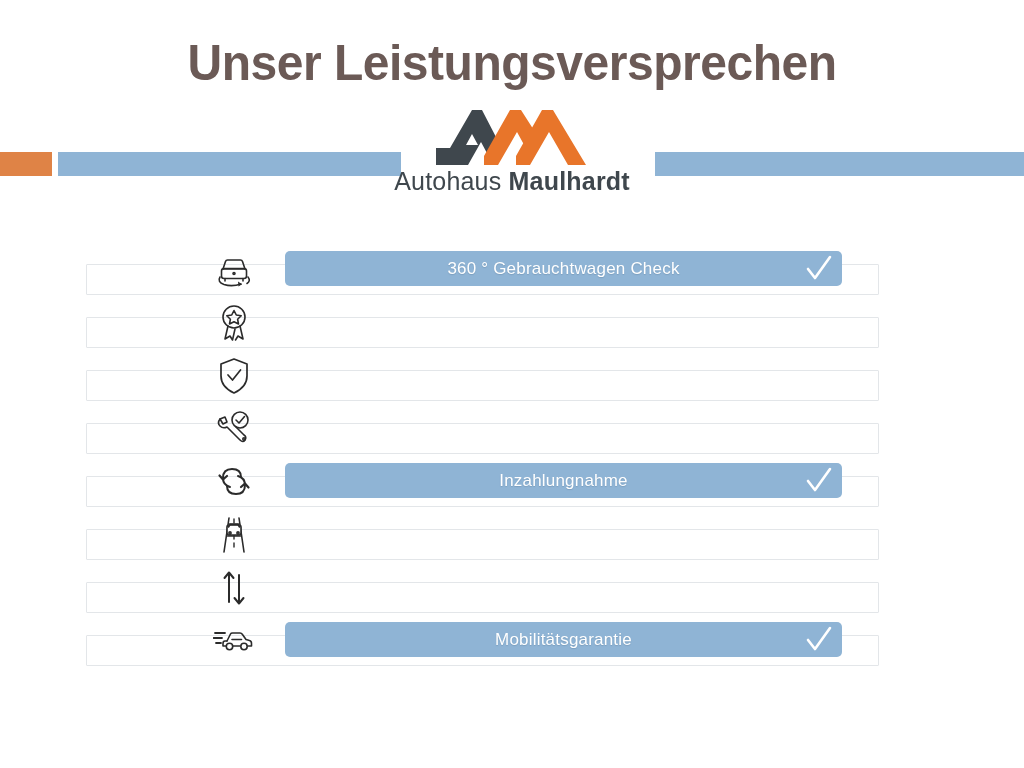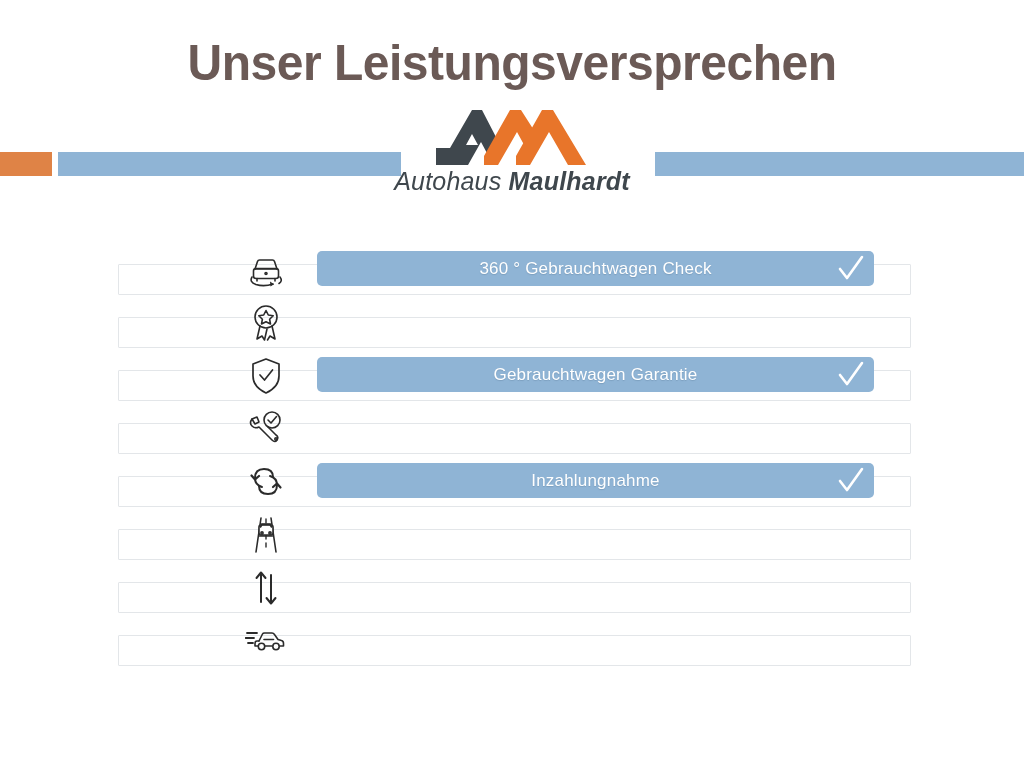--- a/index.html
+++ b/index.html
@@ -64,21 +64,20 @@
     background: #8fb4d5;
   }
 
   .logo-block {
     position: absolute;
     left: 0;
     top: 108px;
     width: 1024px;
     text-align: center;
     z-index: 5;
-    font-style: italic;
   }
   .logo-mark {
     display: block;
     margin: 0 auto;
     width: 152px;
     height: 58px;
   }
   .logo-wordmark {
     margin-top: 3px;
     font-family: "Liberation Sans", sans-serif;
@@ -90,21 +89,20 @@
   }
   .logo-wordmark .w-light { font-weight: 400; }
   .logo-wordmark .w-bold  { font-weight: bold; }
 
   
   .promise-list {
     position: absolute;
     left: 0;
     top: 240px;
     width: 836px;
-    padding-left: 32px;
   }
   .promise-row {
     position: relative;
     height: 53px;
   }
   .row-box {
     position: absolute;
     left: 86px;
     top: 24px;
     width: 793px;
@@ -224,26 +222,20 @@
   </div>
 
   <div class="promise-row">
     <div class="row-box"></div>
     <div class="row-icon">
       <svg width="32" height="40" viewBox="0 0 32 40" fill="none" stroke="#2b2b2b" stroke-width="1.7" stroke-linecap="round" stroke-linejoin="round">
         <path d="M16 3 L29 8 L29 20 Q29 31 16 37 Q3 31 3 20 L3 8 Z"></path>
         <path d="M10 19 L14.5 24 L22.5 14"></path>
       </svg>
     </div>
-    <div class="pill">
-      <div class="pill-label">Gebrauchtwagen Garantie</div>
-      <svg class="pill-check" viewBox="0 0 30 30">
-        <path d="M4 15 L11 24 L26 3" fill="none" stroke="#ffffff" stroke-width="2.6" stroke-linecap="round" stroke-linejoin="round"></path>
-      </svg>
-    </div>
   </div>
 
   <div class="promise-row">
     <div class="row-box"></div>
     <div class="row-icon">
       <svg width="40" height="40" viewBox="0 0 40 40" fill="none" stroke="#2b2b2b" stroke-width="1.6" stroke-linecap="round" stroke-linejoin="round">
         <path d="M6 10 Q3 14 6 17 Q9 20 13 18 L20 25 Q23 28 26 31 Q29 34 31 31 Q33 28 30 26 L22 18"></path>
         <path d="M6 10 L11 8 L13 13 L9 15 Z"></path>
         <circle cx="26" cy="11" r="8"></circle>
         <path d="M22 11 L25 14 L30.5 7.5"></path>
@@ -304,15 +296,21 @@
       <svg width="42" height="30" viewBox="0 0 42 30" fill="none" stroke="#2b2b2b" stroke-width="1.6" stroke-linecap="round" stroke-linejoin="round">
         <path d="M14 15 L17.5 8 Q18 7 19.5 7 L27 7 Q28.5 7 29.5 8.5 L33 13.5 L36.5 14.5 Q38.5 15 38.5 17.5 L38.5 20 L35 20"></path>
         <path d="M27 20 L20 20"></path>
         <path d="M14 15 L12 15 Q10 15 10 17.5 L10 20 L13 20"></path>
         <circle cx="16.5" cy="20.5" r="3.2"></circle>
         <circle cx="31" cy="20.5" r="3.2"></circle>
         <path d="M19 13.5 L28.5 13.5"></path>
         <path d="M2 7 L12 7 M0.5 12 L9 12 M3 17 L8 17" stroke-width="1.8"></path>
       </svg>
     </div>
+    <div class="pill">
+      <div class="pill-label">Mobilitätsgarantie</div>
+      <svg class="pill-check" viewBox="0 0 30 30">
+        <path d="M4 15 L11 24 L26 3" fill="none" stroke="#ffffff" stroke-width="2.6" stroke-linecap="round" stroke-linejoin="round"></path>
+      </svg>
+    </div>
   </div>
 
 </div>
 
 </body></html>

